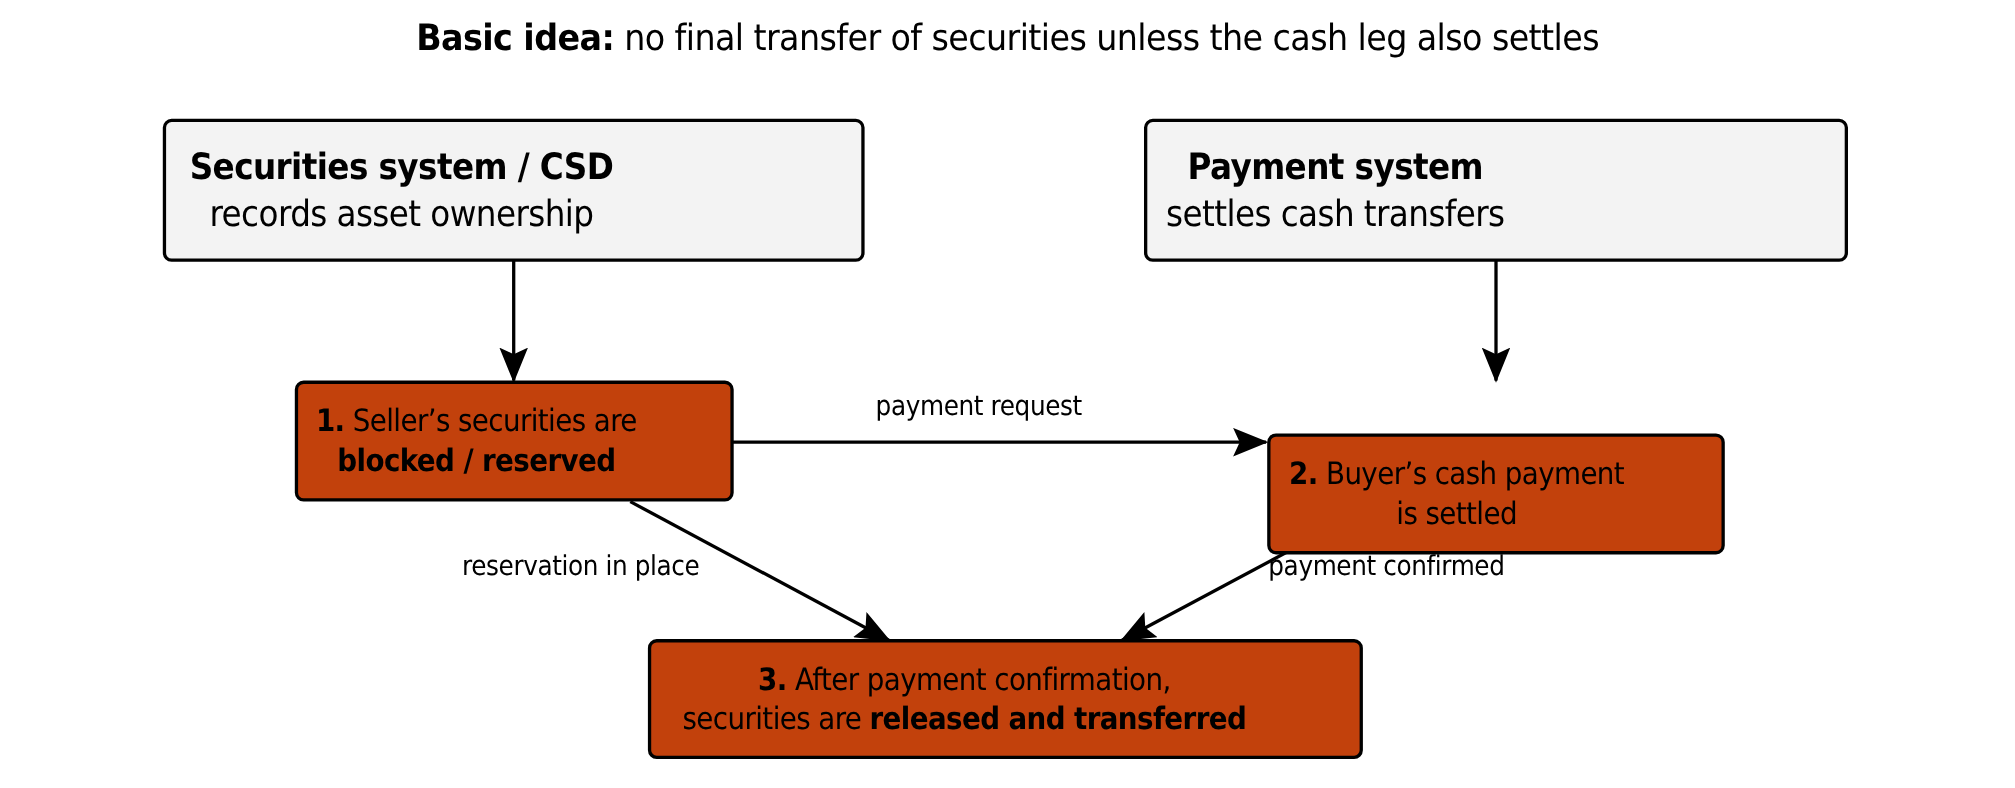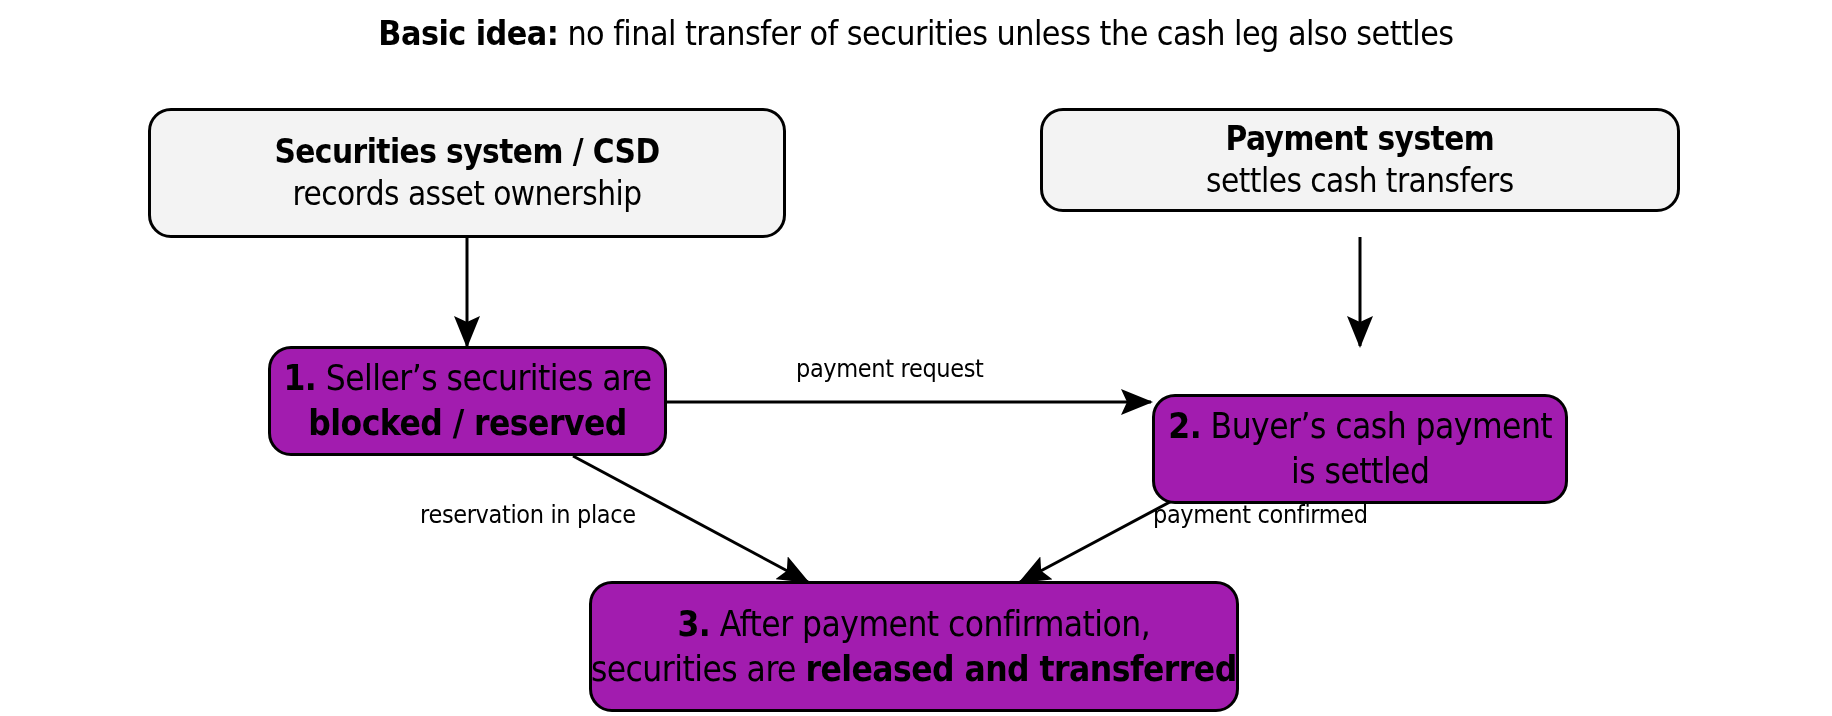--- a/index.html
+++ b/index.html
@@ -2,26 +2,26 @@
 <html><head>
 <meta charset="utf-8">
 <style>
   html, body { margin: 0; padding: 0; background: #ffffff; }
   body { width: 1832px; height: 716px; position: relative; overflow: hidden;
          font-family: "DejaVu Sans", "Liberation Sans", sans-serif; color: #000; }
   .title { position: absolute; left: 0; width: 1832px; top: 14px; text-align: center;
            font-size: 33px; letter-spacing: -0.6px; transform: scaleX(0.92); transform-origin: center; }
   .title b { font-weight: bold; }
   svg.edges { position: absolute; left: 0; top: 0; width: 1832px; height: 716px; }
-  .node { position: absolute; box-sizing: border-box; border: 3px solid #000; border-radius: 23px;
-          display: flex; flex-direction: column; align-items: center; justify-content: center;
+  .node { position: absolute; box-sizing: border-box; border: 3px solid #000; border-radius: 8px;
+          display: flex; flex-direction: column; align-items: flex-start; justify-content: center;
           text-align: center; line-height: 1.28; letter-spacing: -0.6px; }
   .node .inner { transform: scaleX(0.9); white-space: nowrap; }
   .sys { background: #f3f3f3; font-size: 33px; }
-  .step { background: #a21caf; font-size: 35px; }
+  .step { background: #c2410c; font-size: 28px; }
   .bold { font-weight: bold; }
   .lbl { position: absolute; font-size: 25px; white-space: nowrap; letter-spacing: -0.4px;
          transform: scaleX(0.9); }
 </style>
 </head>
 <body>
 
 <div class="title">
   <b>Basic idea:</b><span> no final transfer of securities unless the cash leg also settles</span>
 </div>
@@ -42,42 +42,42 @@
   <line x1="1256" y1="456" x2="1020" y2="582" stroke="#000" stroke-width="3" marker-end="url(#ahL)"></line>
 </svg>
 
 <div class="node sys" style="left:148px; top:108px; width:638px; height:130px;">
   <div class="inner">
     <div class="bold">Securities system / CSD</div>
     <div>records asset ownership</div>
   </div>
 </div>
 
-<div class="node sys" style="left:1040px; top:108px; width:640px; height:104px;">
+<div class="node sys" style="left:1040px; top:108px; width:640px; height:130px;">
   <div class="inner">
     <div class="bold">Payment system</div>
     <div>settles cash transfers</div>
   </div>
 </div>
 
 <div class="node step" style="left:268px; top:346px; width:399px; height:110px;">
   <div class="inner">
     <div><span class="bold">1.</span><span> Seller’s securities are</span></div>
     <div><span class="bold">blocked</span><span class="bold"> / </span><span class="bold">reserved</span></div>
   </div>
 </div>
 
 <div class="node step" style="left:1152px; top:346px; width:416px; height:110px;margin-top:48px;">
   <div class="inner">
     <div><span class="bold">2.</span><span> Buyer’s cash payment</span></div>
     <div>is settled</div>
   </div>
 </div>
 
-<div class="node step" style="left:589px; top:581px; width:650px; height:131px;">
+<div class="node step" style="left:589px; top:581px; width:650px; height:109px;">
   <div class="inner">
     <div><span class="bold">3.</span><span> After payment confirmation,</span></div>
     <div><span>securities are </span><span class="bold">released and transferred</span></div>
   </div>
 </div>
 
 <div class="lbl" style="left:796px; top:354px; transform-origin:left center;">payment request</div>
 <div class="lbl" style="left:420px; top:500px; transform-origin:left center;">reservation in place</div>
 <div class="lbl" style="left:1153px; top:500px; transform-origin:left center;">payment confirmed</div>
 

